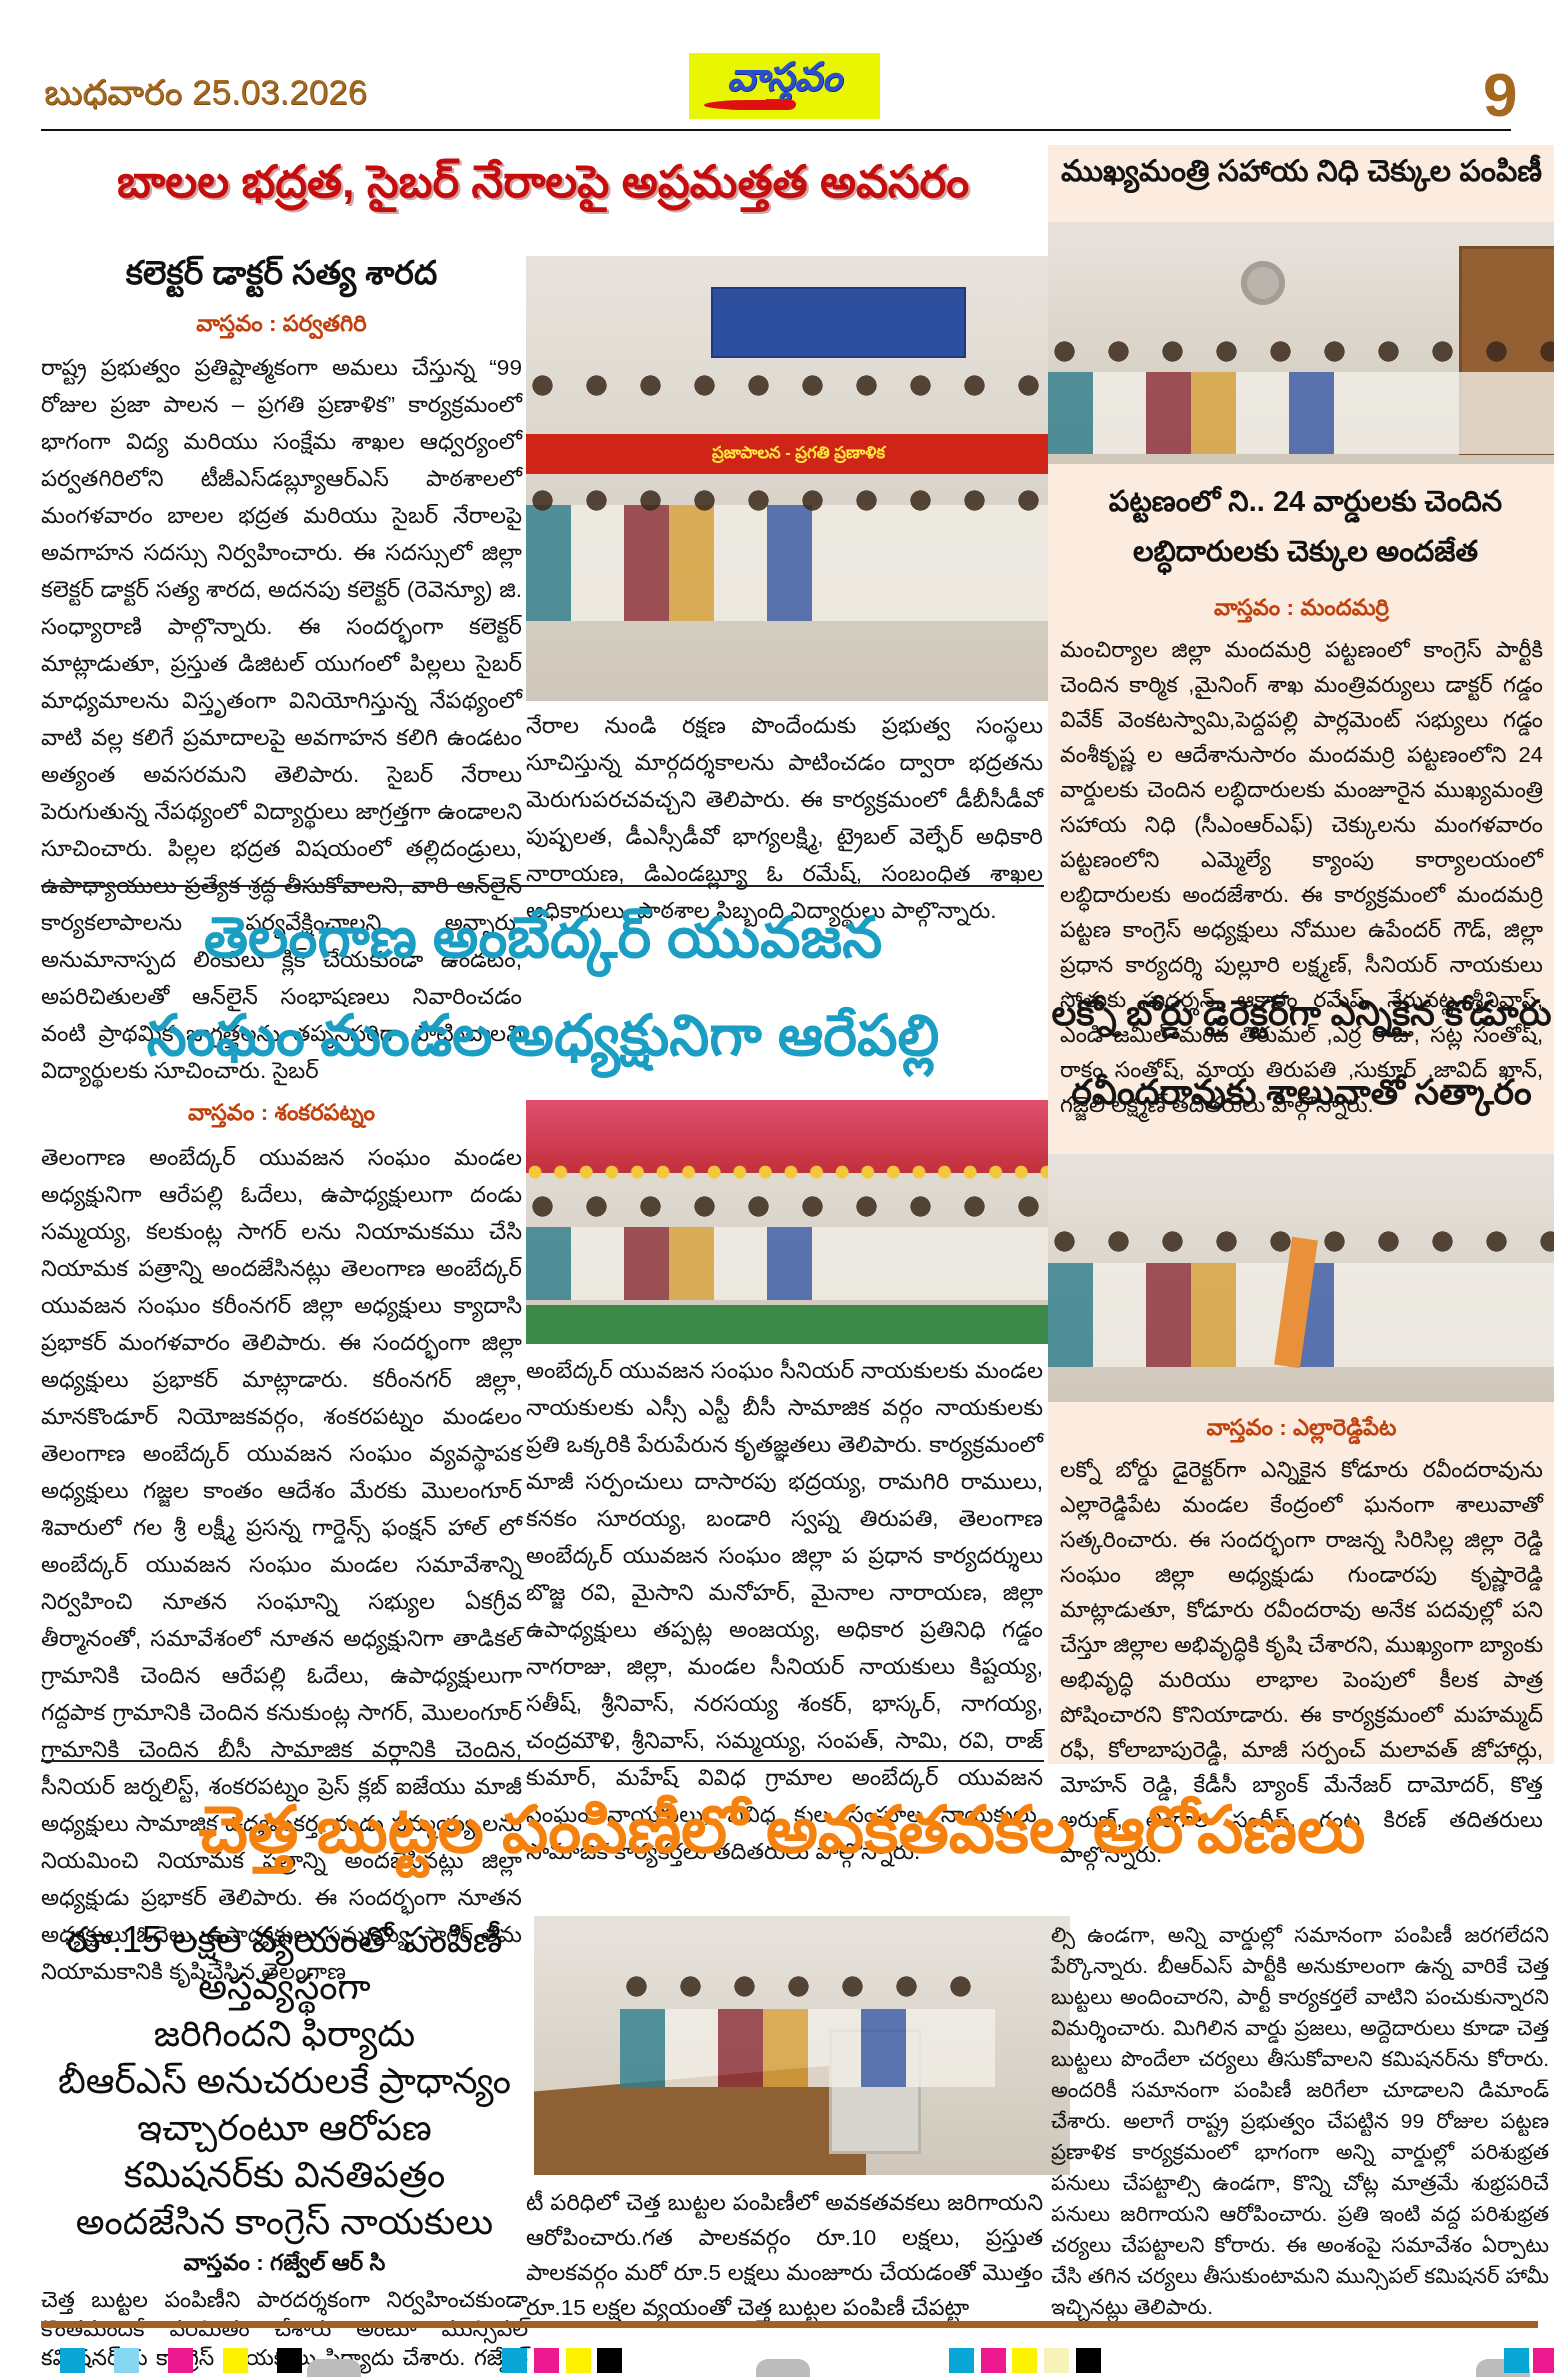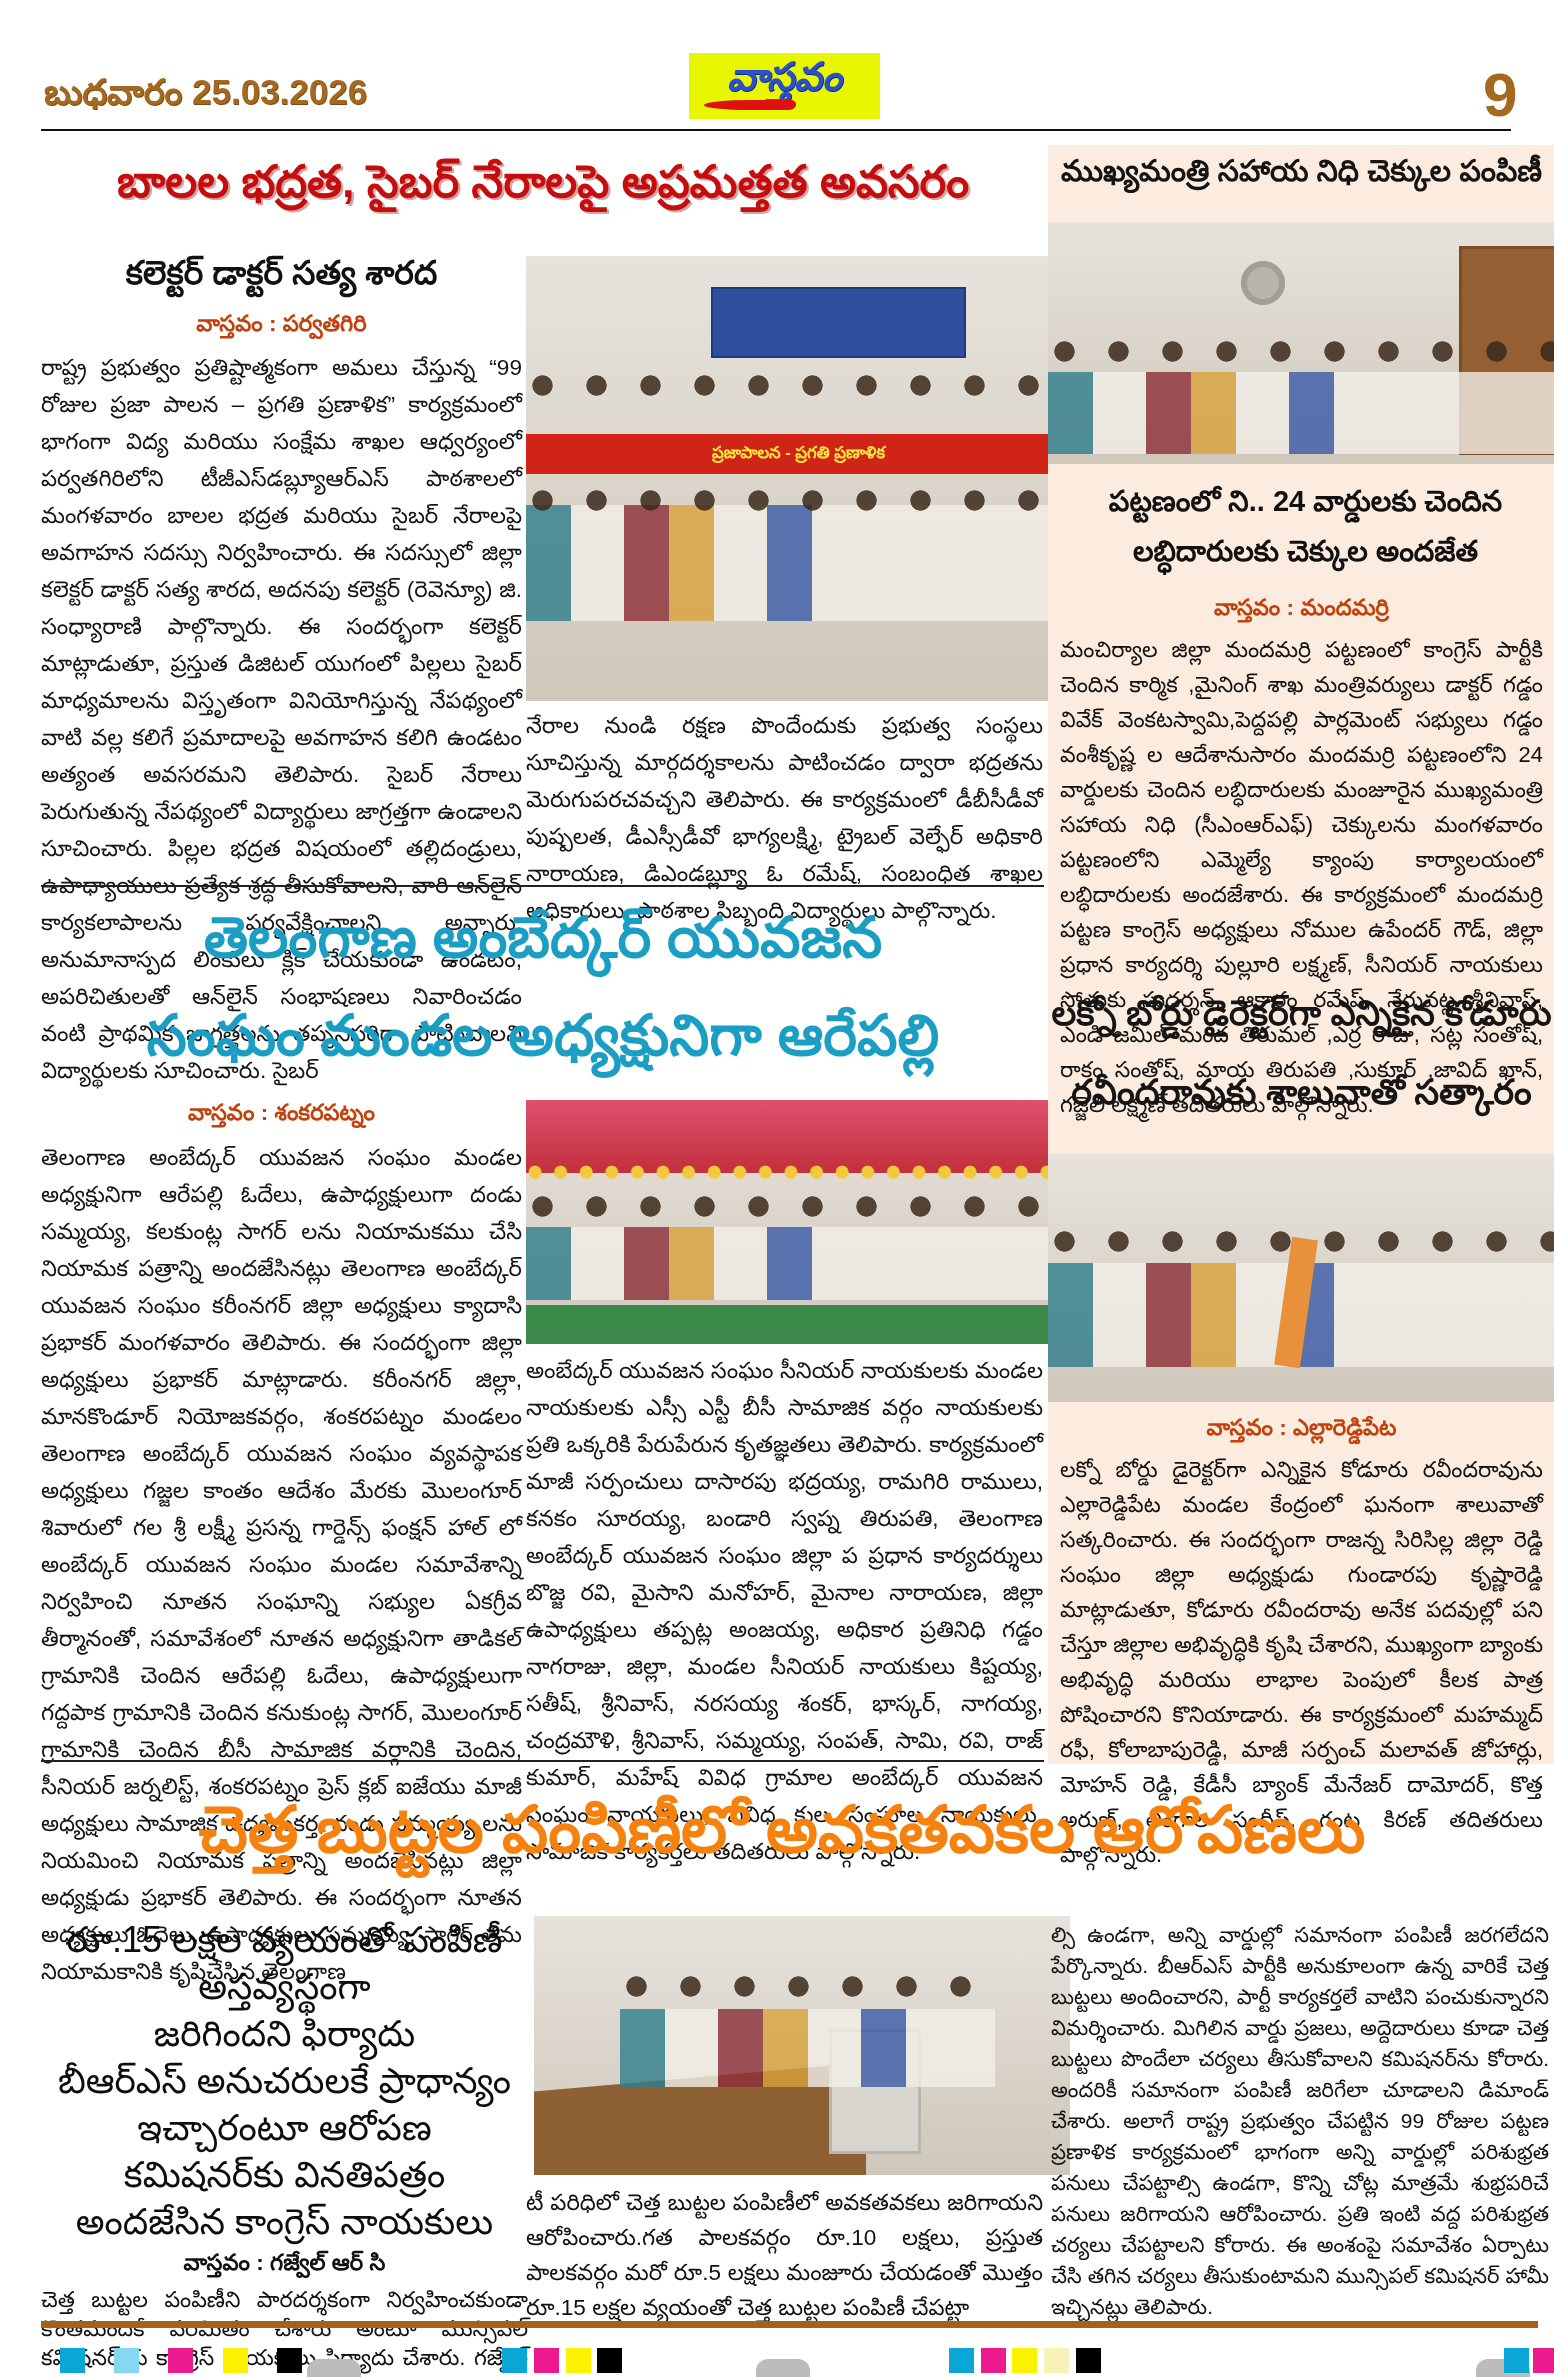--- a/index.html
+++ b/index.html
@@ -1,21 +1,21 @@
 <!DOCTYPE html>
 <html style="font-size:12px"><head>
 <meta charset="utf-8">
 <style>
   html,body{margin:0;padding:0;background:#888;}
   #page{position:relative;width:1555px;height:2377px;background:#ffffff;margin:0 auto;
         font-family:"Liberation Sans","DejaVu Sans",sans-serif;color:#111;overflow:hidden;}
   .abs{position:absolute;}
 
   
-  .date{left:44px;top:72px;font-size:35px;font-weight:bold;color:#a5681f;text-shadow:0.8px 0.8px 0 #7c4a12;}
+  .date{left:44px;top:72px;font-size:35px;font-weight:normal;color:#a5681f;text-shadow:0.8px 0.8px 0 #7c4a12;}
   .logo{left:689px;top:53px;width:191px;height:66px;background:#e9f602;}
   .logo-title{position:absolute;left:0;top:1.5px;width:100%;text-align:center;font-size:39px;font-weight:bold;
               font-style:italic;color:#2b50cc;text-shadow:0.8px 0.8px 0 #13298a;}
   .logo-swoosh{position:absolute;left:15px;bottom:9px;width:92px;height:9.8px;background:#e01010;
                border-radius:50% 6px 6px 50%/50%;transform:skewX(-8deg);}
   .pageno{left:1483px;top:59px;font-size:62px;font-weight:bold;color:#a5681f;}
   .header-rule{left:41px;top:129px;width:1470px;height:2.3px;background:#111;}
 
   
   .head-red{left:41px;top:156px;width:1004px;text-align:center;font-size:45px;font-weight:bold;

